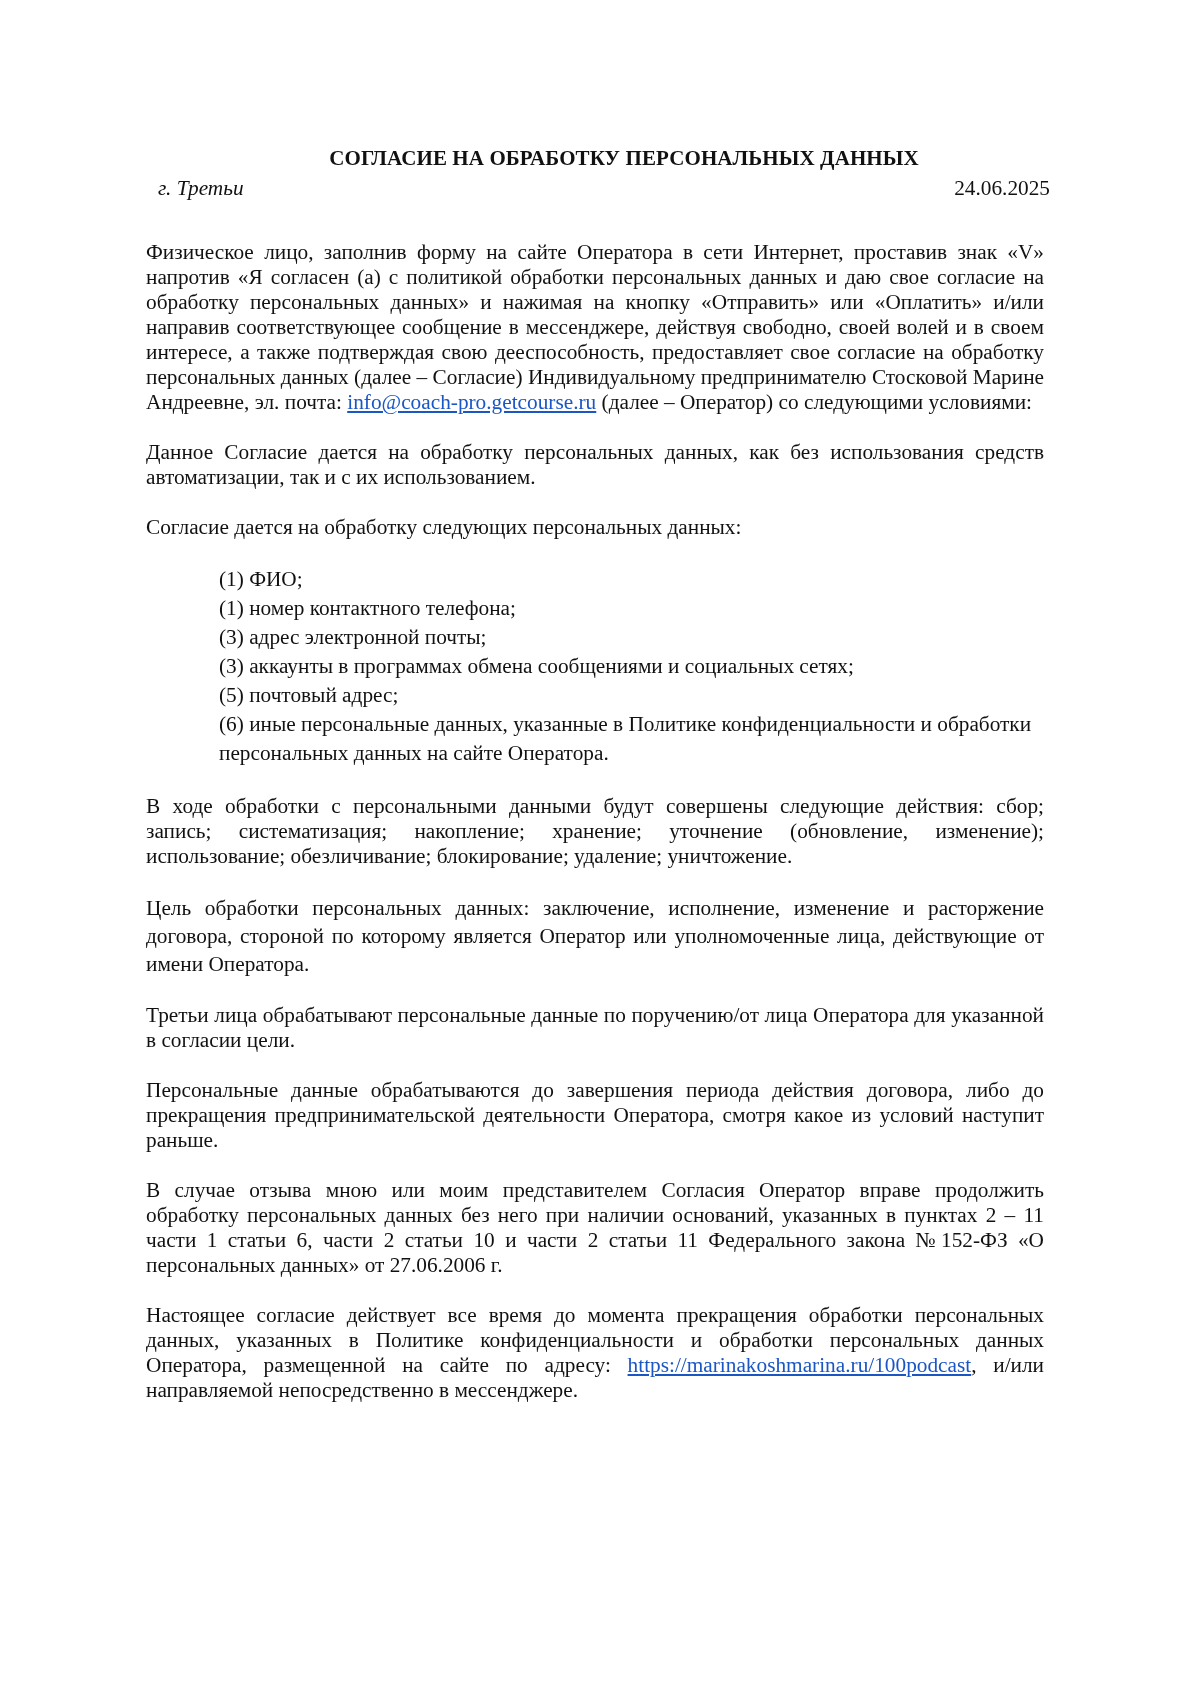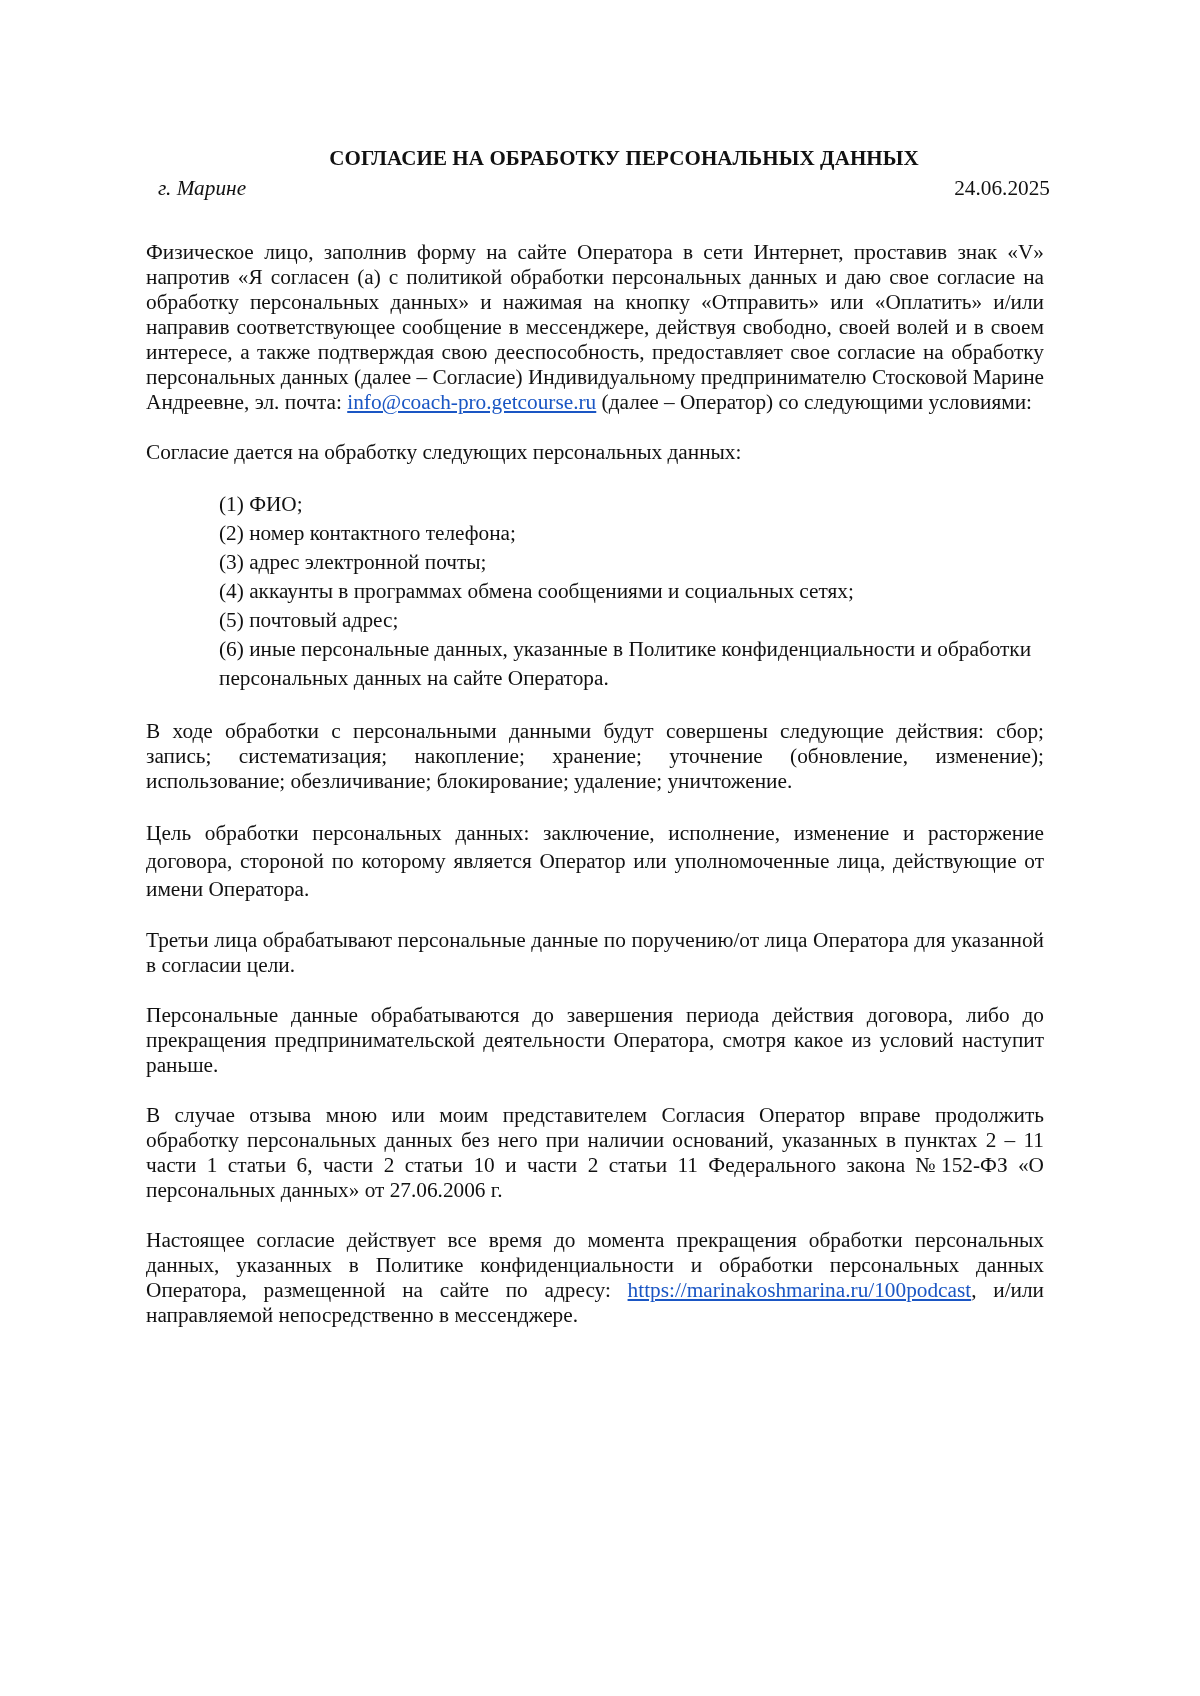--- a/index.html
+++ b/index.html
@@ -23,33 +23,34 @@
   .list { margin: 0 0 26px 73px; padding: 0; list-style: none; }
   .list li { margin: 0; line-height: 29px; }
   .link { color: #1a56c4; text-decoration: underline; }
   .lh27 { line-height: 28px; }
 </style>
 </head>
 <body>
 
 <div class="page">
   <div class="title">СОГЛАСИЕ НА ОБРАБОТКУ ПЕРСОНАЛЬНЫХ ДАННЫХ</div>
-  <div class="city">г. Марине</div>
+  <div class="city">г. Третьи</div>
   <div class="date">24.06.2025</div>
 
   <div class="body">
     <p class="para">
       <span>Физическое лицо, заполнив форму на сайте Оператора в сети Интернет, проставив знак «V» напротив «Я согласен (а) с политикой обработки персональных данных и даю свое согласие на обработку персональных данных» и нажимая на кнопку «Отправить» или «Оплатить» и/или направив соответствующее сообщение в мессенджере, действуя свободно, своей волей и в своем интересе, а также подтверждая свою дееспособность, предоставляет свое согласие на обработку персональных данных (далее – Согласие) Индивидуальному предпринимателю Стосковой Марине Андреевне, эл. почта: </span><a class="link">info@coach-pro.getcourse.ru</a><span> (далее – Оператор) со следующими условиями:</span>
     </p>
+    <p class="para">Данное Согласие дается на обработку персональных данных, как без использования средств автоматизации, так и с их использованием.</p>
     <p class="para">Согласие дается на обработку следующих персональных данных:</p>
     <ul class="list">
       <li>(1) ФИО;</li>
-      <li>(2) номер контактного телефона;</li>
+      <li>(1) номер контактного телефона;</li>
       <li>(3) адрес электронной почты;</li>
-      <li>(4) аккаунты в программах обмена сообщениями и социальных сетях;</li>
+      <li>(3) аккаунты в программах обмена сообщениями и социальных сетях;</li>
       <li>(5) почтовый адрес;</li>
       <li>(6) иные персональные данных, указанные в Политике конфиденциальности и обработки персональных данных на сайте Оператора.</li>
     </ul>
     <p class="para">В ходе обработки с персональными данными будут совершены следующие действия: сбор; запись; систематизация; накопление; хранение; уточнение (обновление, изменение); использование; обезличивание; блокирование; удаление; уничтожение.</p>
     <p class="para lh27">Цель обработки персональных данных: заключение, исполнение, изменение и расторжение договора, стороной по которому является Оператор или уполномоченные лица, действующие от имени Оператора.</p>
     <p class="para">Третьи лица обрабатывают персональные данные по поручению/от лица Оператора для указанной в согласии цели.</p>
     <p class="para">Персональные данные обрабатываются до завершения периода действия договора, либо до прекращения предпринимательской деятельности Оператора, смотря какое из условий наступит раньше.</p>
     <p class="para">В случае отзыва мною или моим представителем Согласия Оператор вправе продолжить обработку персональных данных без него при наличии оснований, указанных в пунктах 2 – 11 части 1 статьи 6, части 2 статьи 10 и части 2 статьи 11 Федерального закона №152-ФЗ «О персональных данных» от 27.06.2006 г.</p>
     <p class="para">
       <span>Настоящее согласие действует все время до момента прекращения обработки персональных данных, указанных в Политике конфиденциальности и обработки персональных данных Оператора, размещенной на сайте по адресу: </span><a class="link">https://marinakoshmarina.ru/100podcast</a><span>, и/или направляемой непосредственно в мессенджере.</span>

